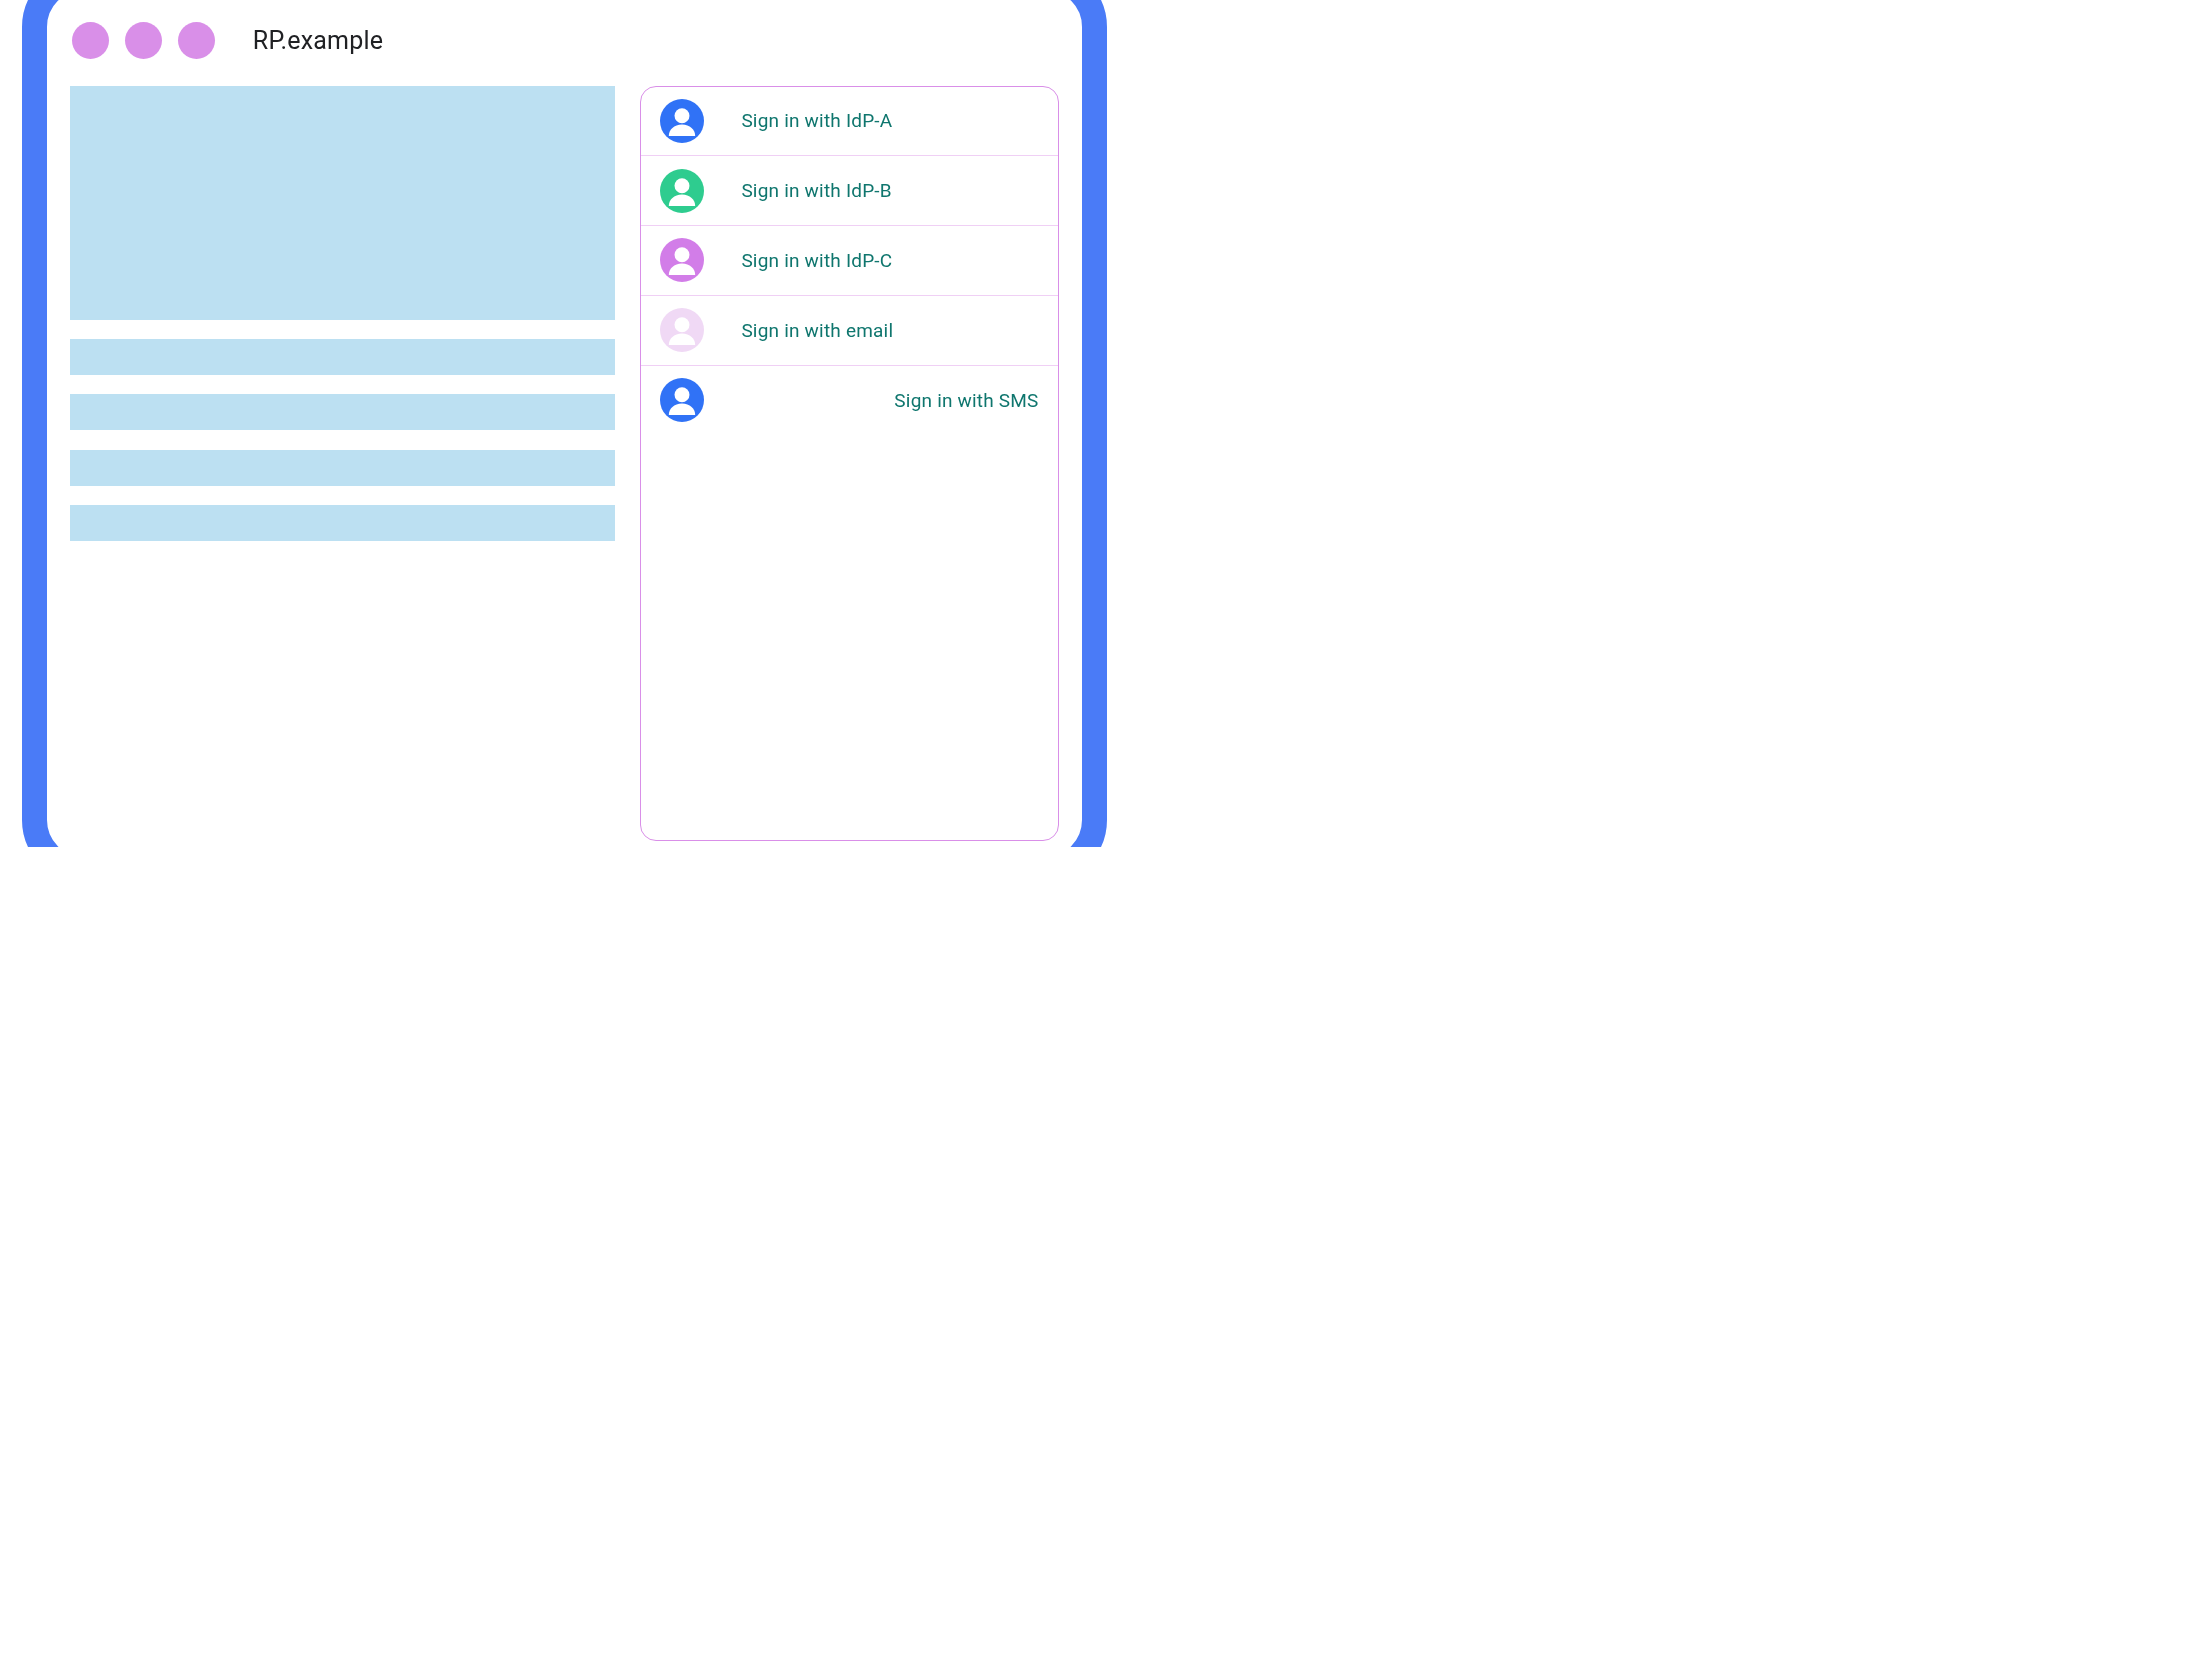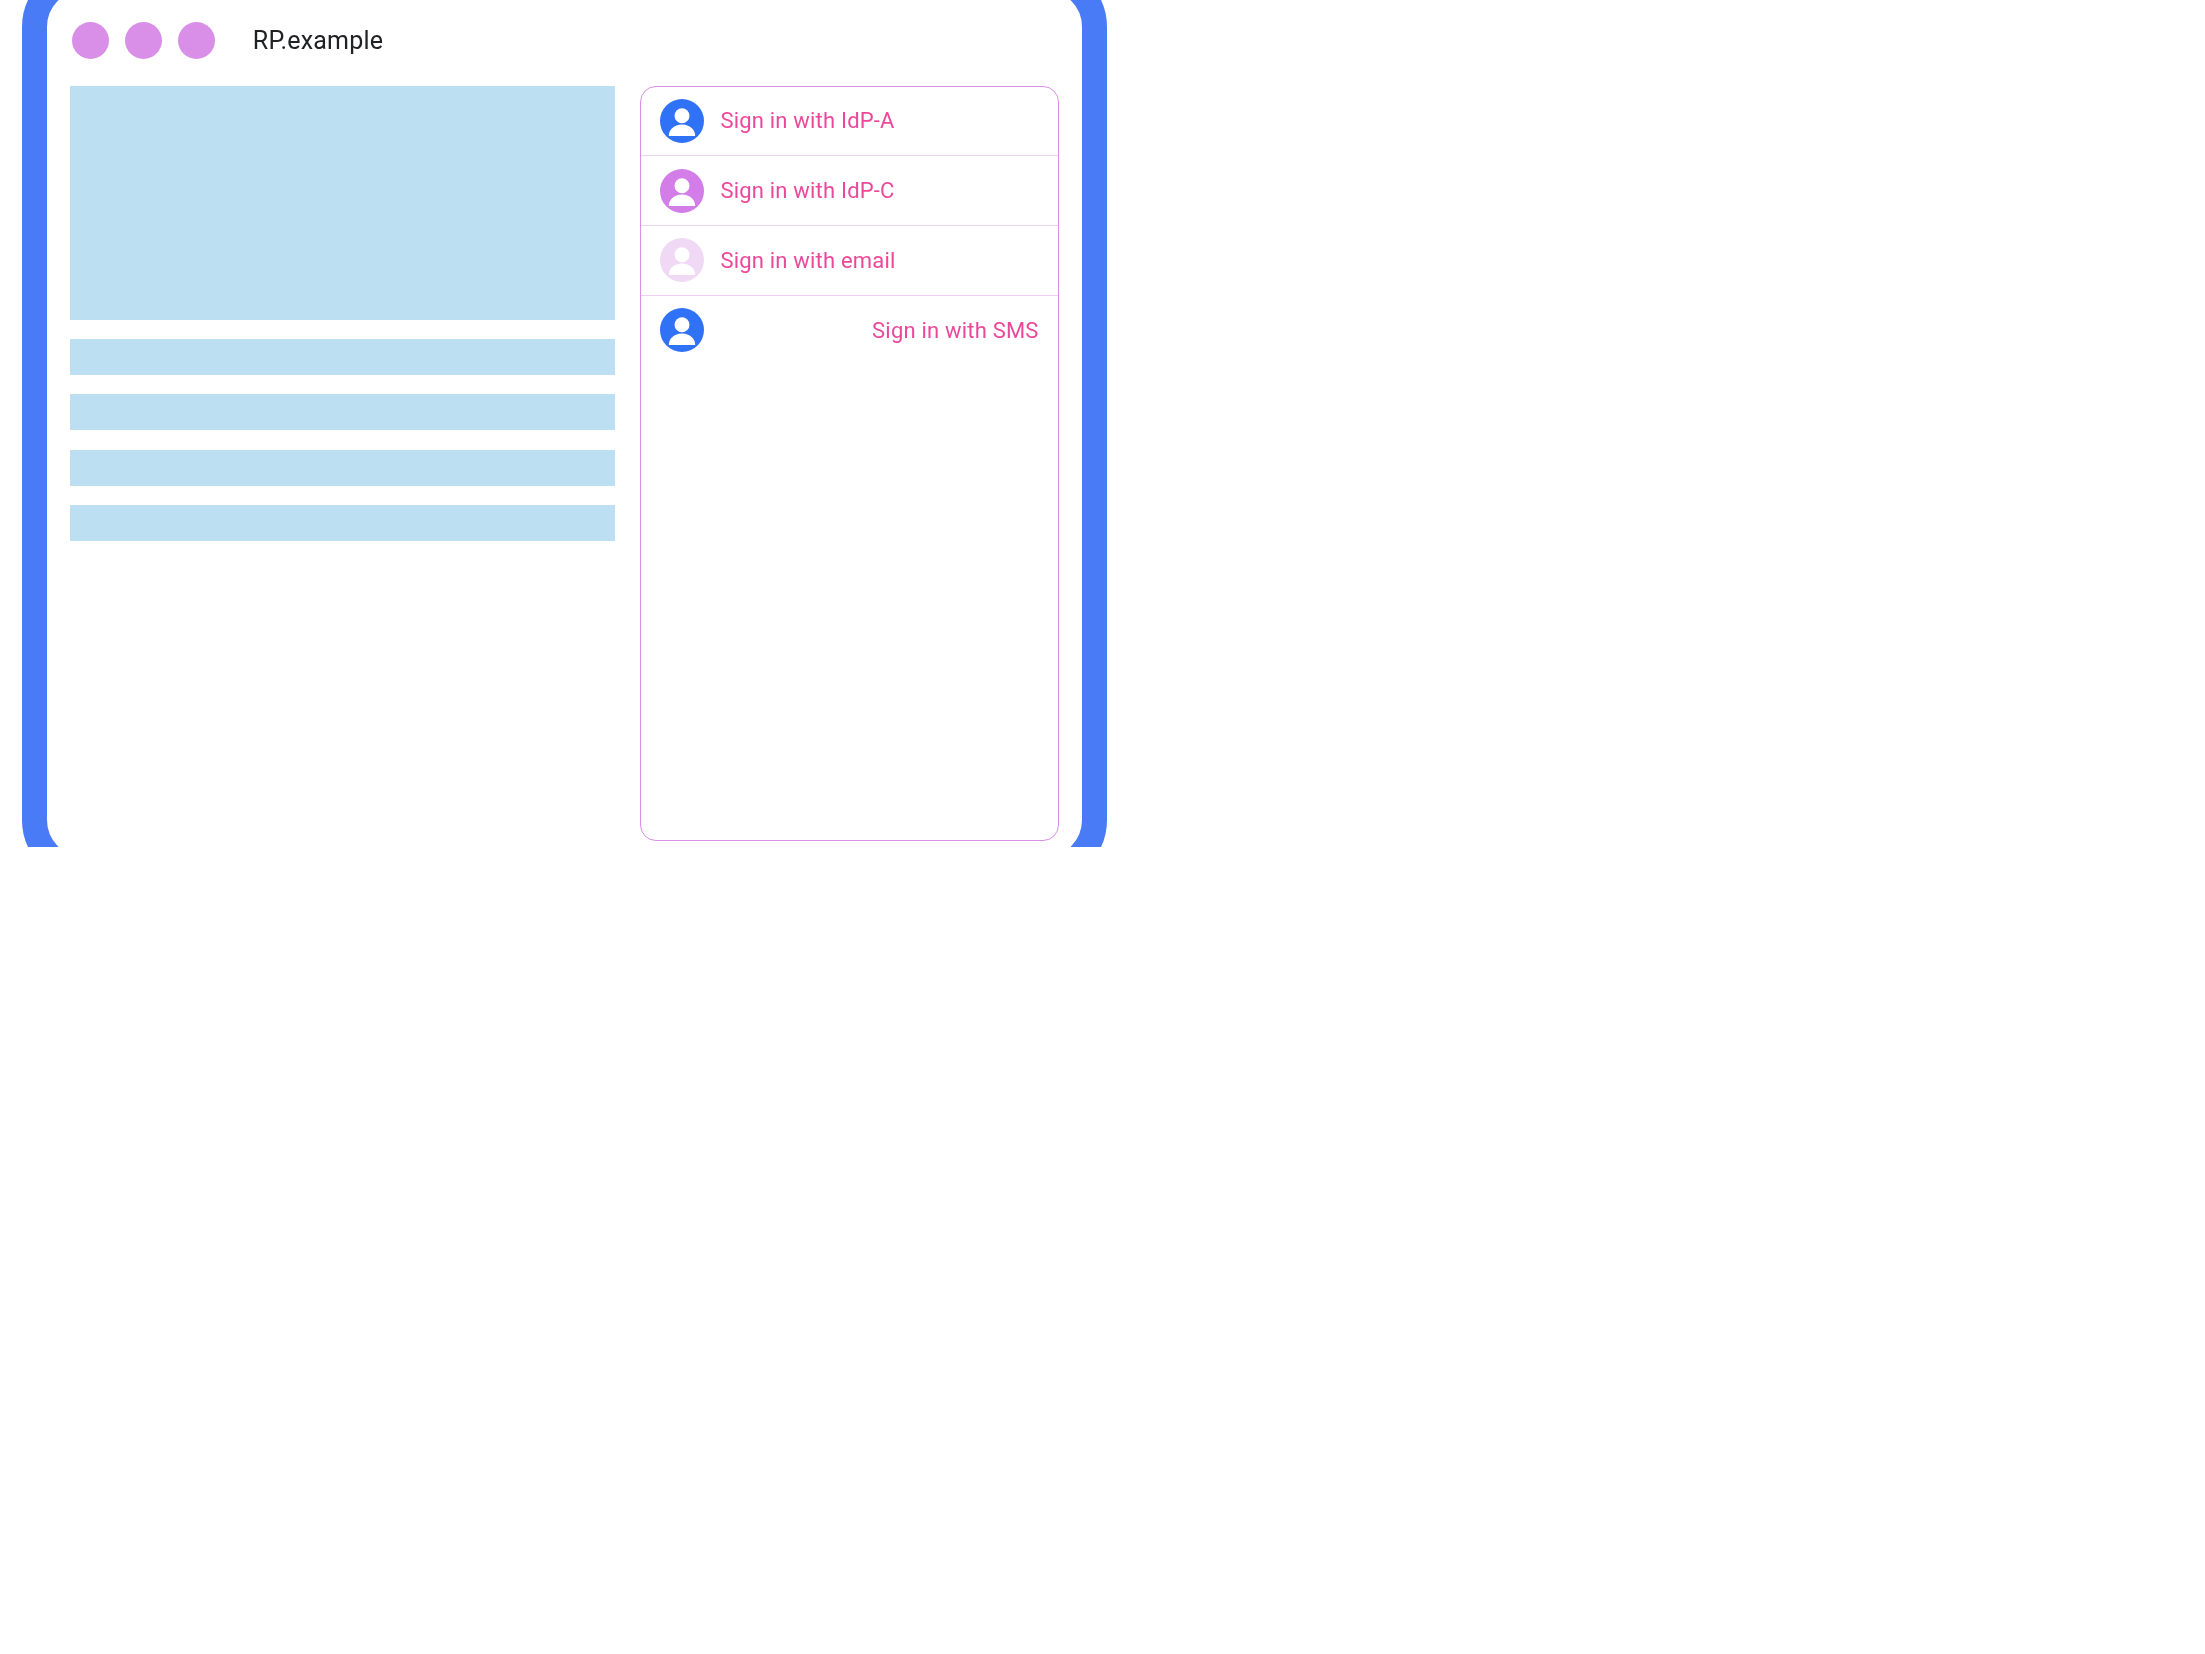--- a/index.html
+++ b/index.html
@@ -121,23 +121,24 @@
       display: flex;
       align-items: center;
       justify-content: center;
       flex-shrink: 0;
     }
     .person-icon svg {
       width: 100%;
       height: 100%;
     }
     .signin-label {
-      font-size: 22px;
-      color: #ec4899;
+      font-size: 19px;
+      color: #0f766e;
       letter-spacing: 0.2px;
+      margin-left: 21px;
     }
   </style>
 </head>
 <body>
 
 <div class="device-frame">
   <div class="home-button"></div>
   <div class="browser-window">
     <div class="browser-header">
       <div class="traffic-lights">
@@ -161,20 +162,30 @@
           <span class="person-icon" style="color:#3072F6">
             <svg viewBox="0 0 50 50">
                 <circle cx="25" cy="25" r="25" fill="currentColor"></circle>
                 <circle cx="25" cy="19" r="8.5" fill="#fff"></circle>
                 <path d="M25 29 C16 29 10 35 10 42 L40 42 C40 35 34 29 25 29 Z" fill="#fff"></path>
               </svg>
           </span>
           <span class="signin-label">Sign in with IdP-A</span>
         </div>
 
+        <div class="signin-option">
+          <span class="person-icon" style="color:#2ECC8F">
+            <svg viewBox="0 0 50 50">
+                <circle cx="25" cy="25" r="25" fill="currentColor"></circle>
+                <circle cx="25" cy="19" r="8.5" fill="#fff"></circle>
+                <path d="M25 29 C16 29 10 35 10 42 L40 42 C40 35 34 29 25 29 Z" fill="#fff"></path>
+              </svg>
+          </span>
+          <span class="signin-label">Sign in with IdP-B</span>
+        </div>
 
         <div class="signin-option">
           <span class="person-icon" style="color:#D27DE8">
             <svg viewBox="0 0 50 50">
                 <circle cx="25" cy="25" r="25" fill="currentColor"></circle>
                 <circle cx="25" cy="19" r="8.5" fill="#fff"></circle>
                 <path d="M25 29 C16 29 10 35 10 42 L40 42 C40 35 34 29 25 29 Z" fill="#fff"></path>
               </svg>
           </span>
           <span class="signin-label">Sign in with IdP-C</span>

